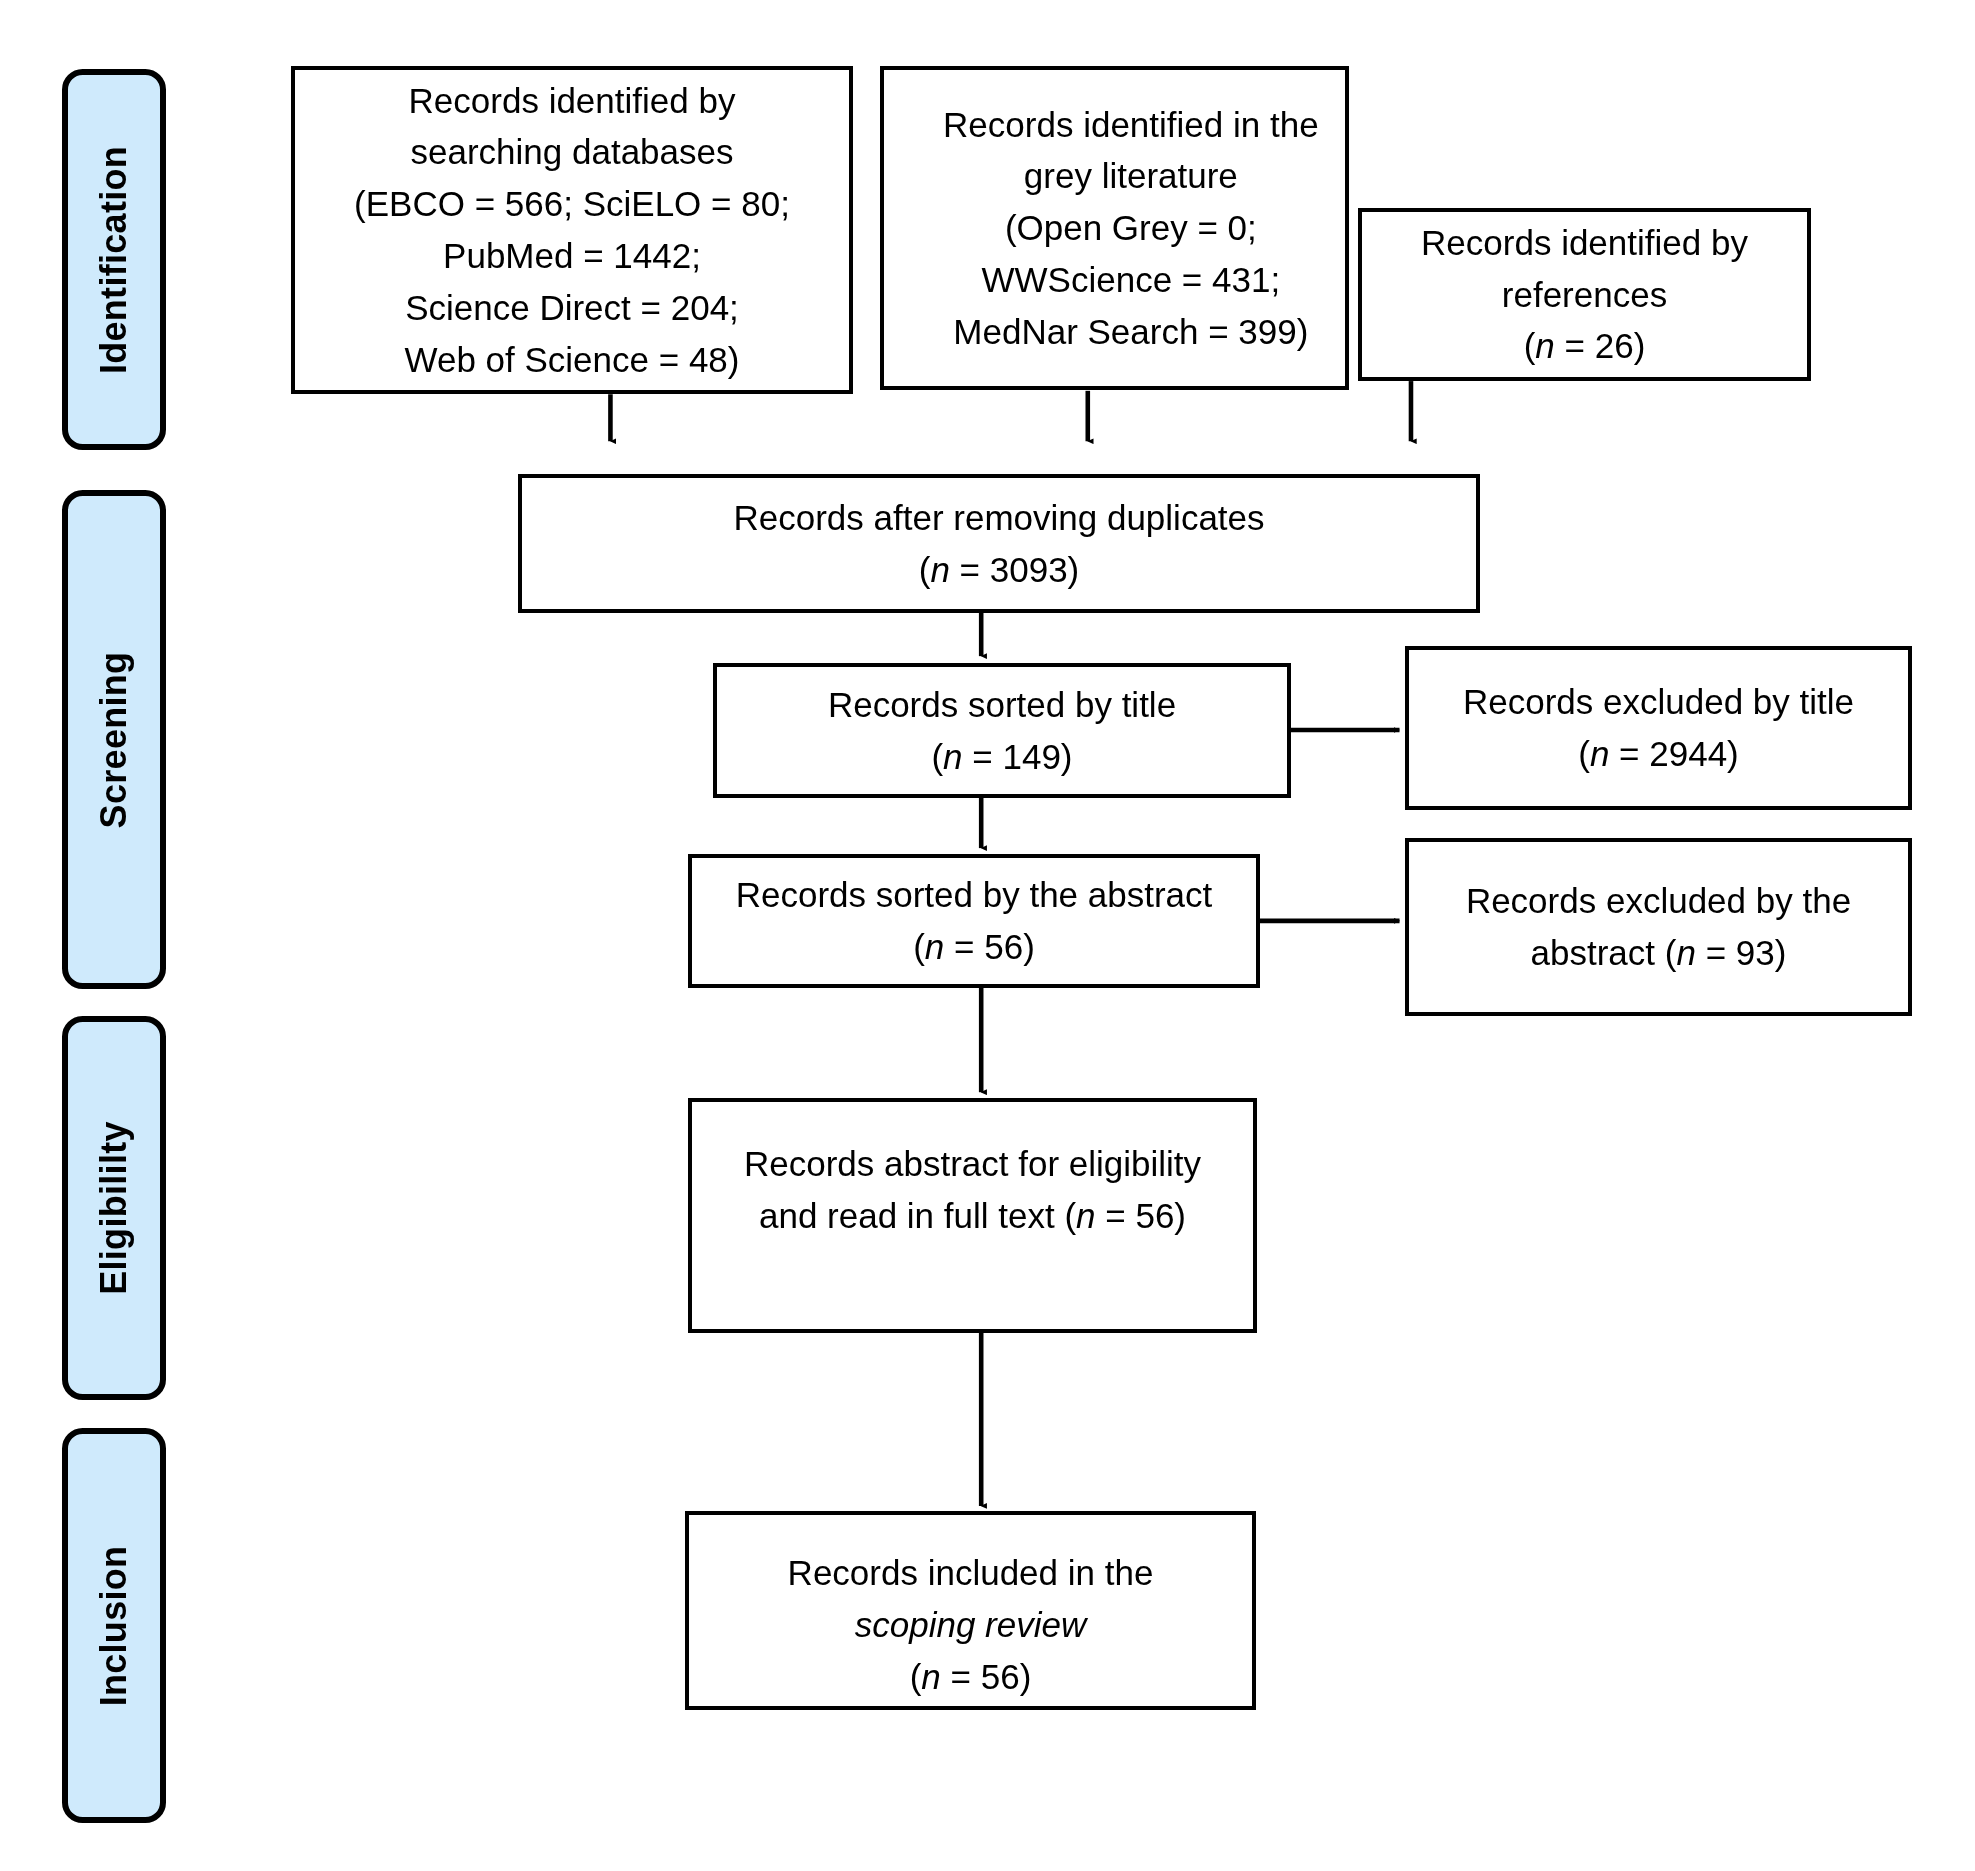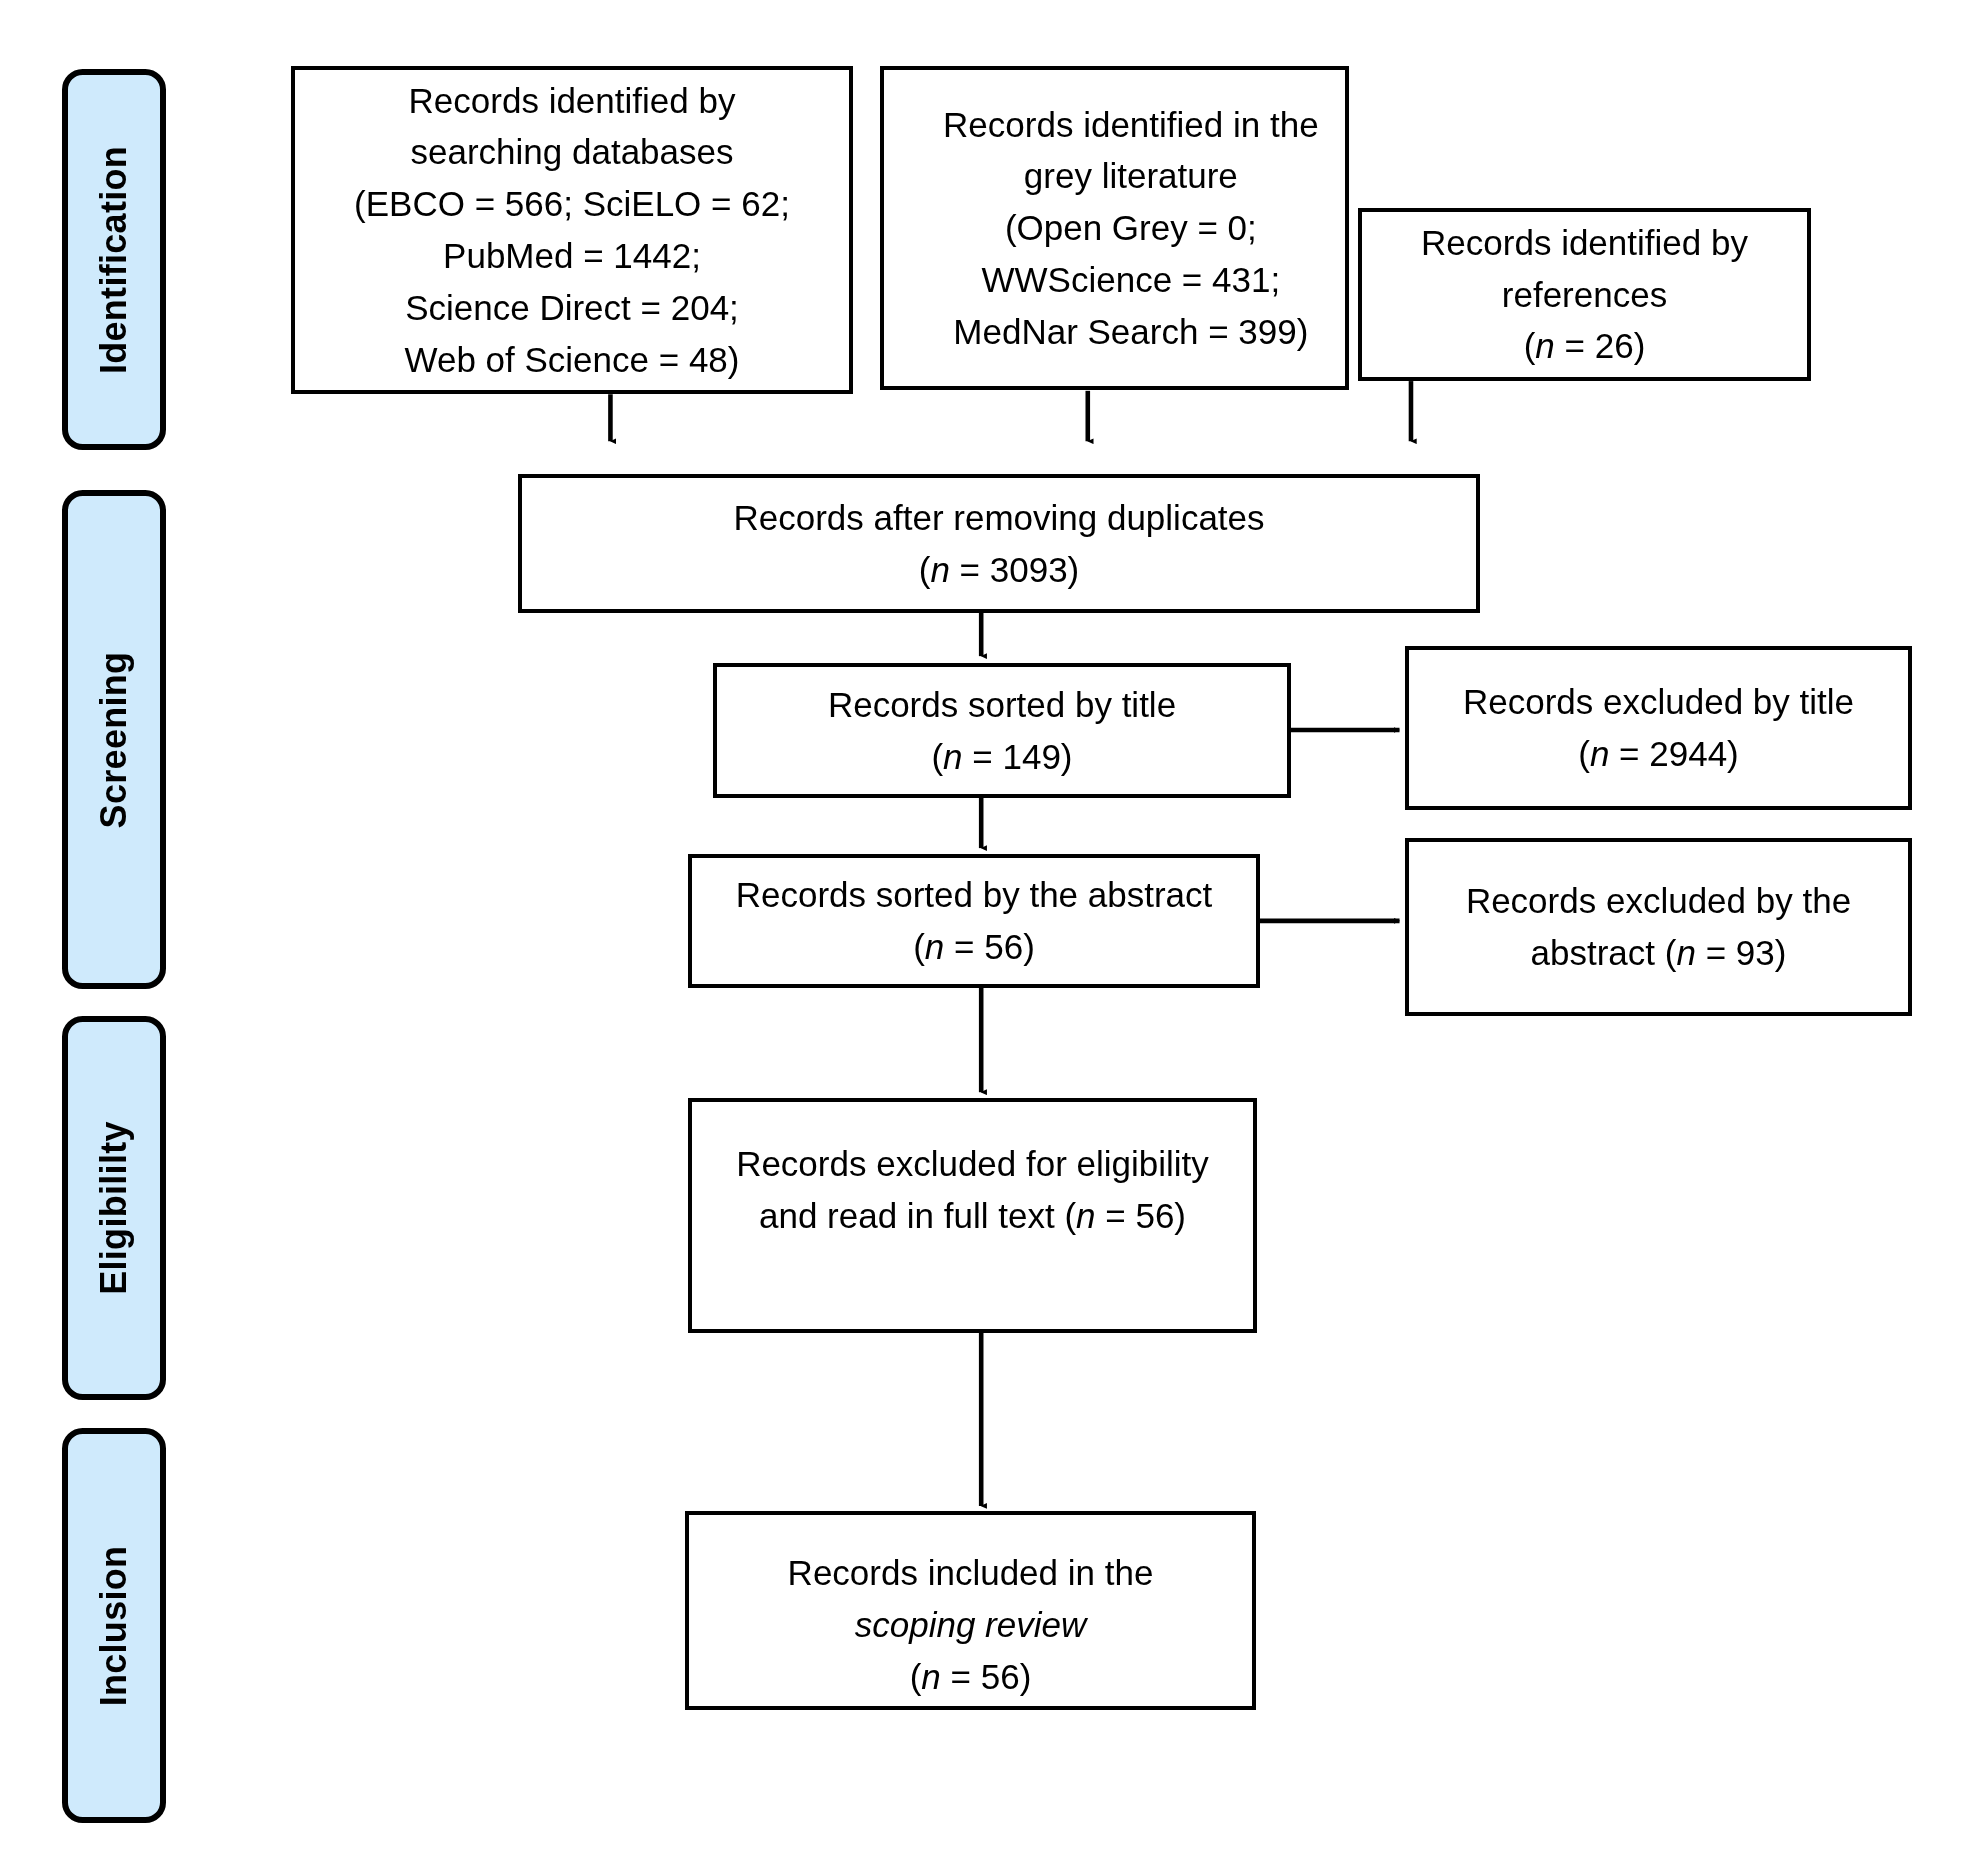--- a/index.html
+++ b/index.html
@@ -120,21 +120,21 @@
   </div>
 
   <div class="stage-pill" style="left:62px; top:1428px; width:104px; height:395px;">
     <span class="stage-label">Inclusion</span>
   </div>
 
   <div class="flow-box v-center" style="left:291px; top:66px; width:562px; height:328px;">
     <div class="box-text">
       <span class="line">Records identified by</span>
       <span class="line">searching databases</span>
-      <span class="line">(EBCO = 566; SciELO = 62;</span>
+      <span class="line">(EBCO = 566; SciELO = 80;</span>
       <span class="line">PubMed = 1442;</span>
       <span class="line">Science Direct = 204;</span>
       <span class="line">Web of Science = 48)</span>
     </div>
   </div>
 
   <div class="flow-box v-center" style="left:880px; top:66px; width:469px; height:324px;padding-left:43px;">
     <div class="box-text">
       <span class="line">Records identified in the</span>
       <span class="line">grey literature</span>
@@ -182,21 +182,21 @@
 
   <div class="flow-box v-center" style="left:1405px; top:838px; width:507px; height:178px;">
     <div class="box-text">
       <span class="line">Records excluded by the</span>
       <span class="line"><span>abstract (</span><span class="ital">n</span><span> = 93)</span></span>
     </div>
   </div>
 
   <div class="flow-box v-top" style="left:688px; top:1098px; width:569px; height:235px; padding-top:36px;">
     <div class="box-text">
-      <span class="line">Records excluded for eligibility</span>
+      <span class="line">Records abstract for eligibility</span>
       <span class="line"><span>and read in full text (</span><span class="ital">n</span><span> = 56)</span></span>
     </div>
   </div>
 
   <div class="flow-box v-top" style="left:685px; top:1511px; width:571px; height:199px; padding-top:32px;">
     <div class="box-text">
       <span class="line">Records included in the</span>
       <span class="line ital">scoping review</span>
       <span class="line"><span>(</span><span class="ital">n</span><span> = 56)</span></span>
     </div>

